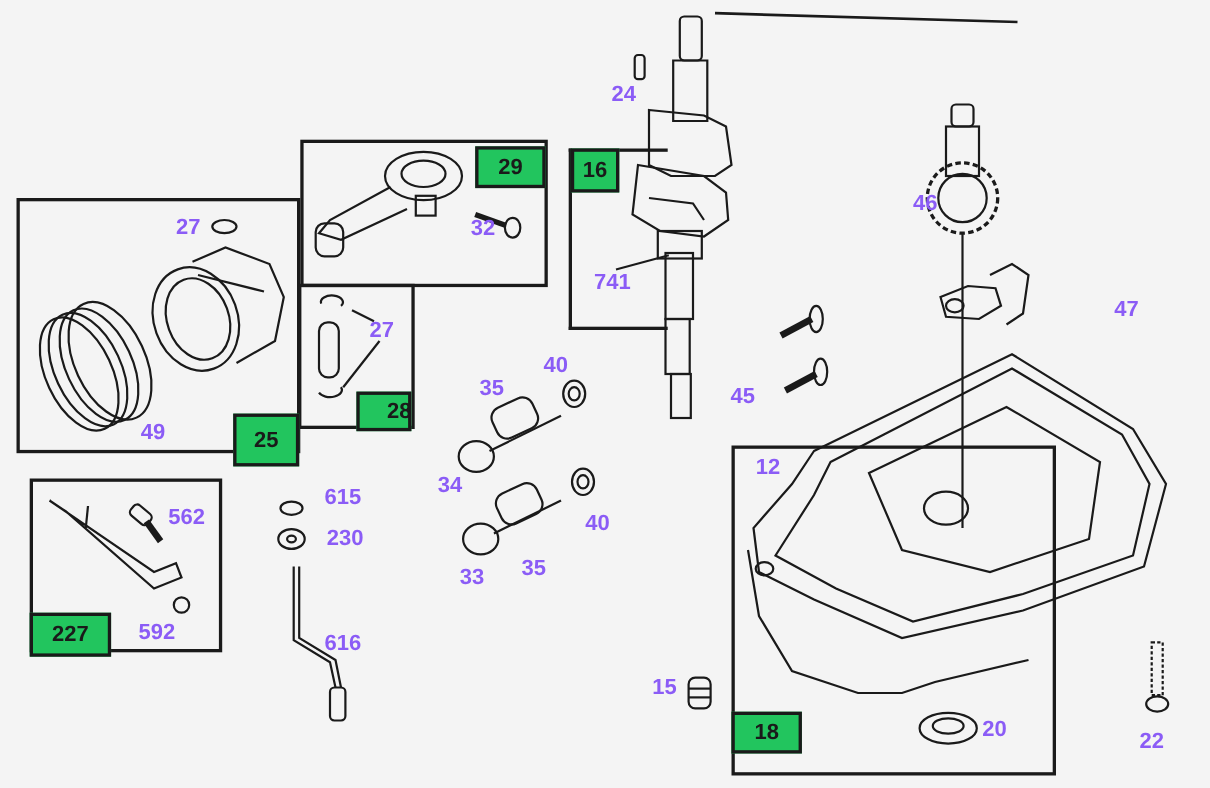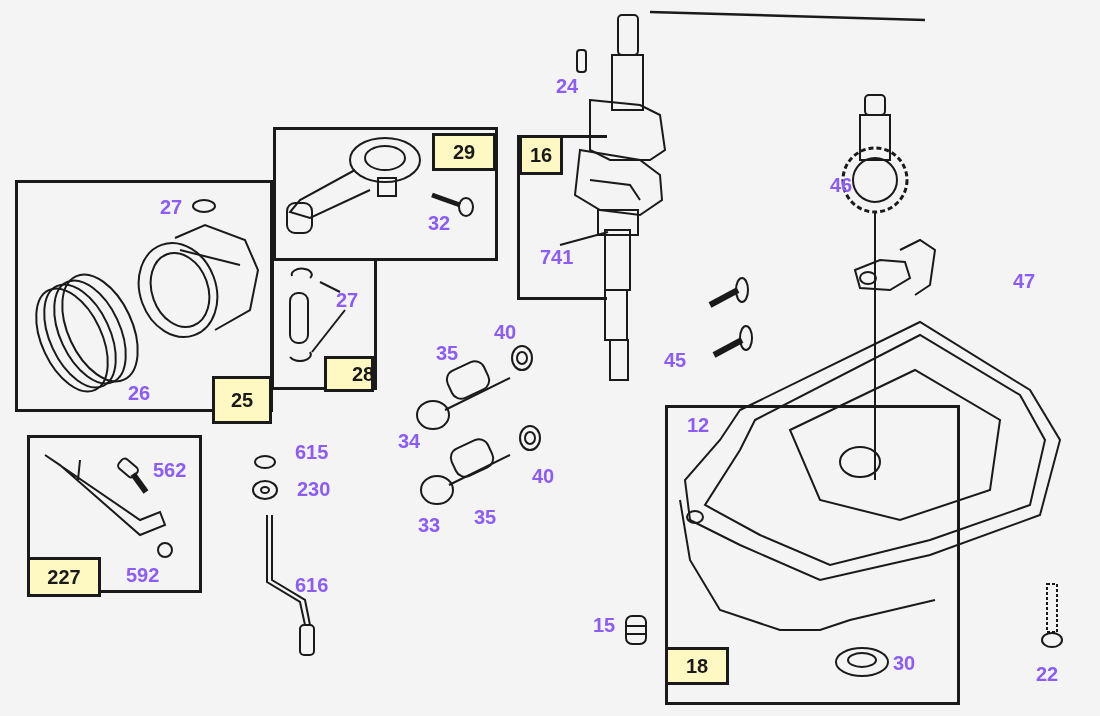--- a/index.html
+++ b/index.html
@@ -1,21 +1,21 @@
 <!DOCTYPE html>
 <html><head>
 <meta charset="utf-8">
 <style>
   html, body { margin:0; padding:0; }
   body { width:1100px; height:716px; background:#f4f4f4; position:relative; overflow:hidden;
          font-family:"Liberation Sans", sans-serif; color:#1a1a1a; }
   svg.art { position:absolute; left:0; top:0; }
   .lbl { position:absolute; font-size:20px; font-weight:bold; line-height:1; color:#8b5cf6; }
   .box { position:absolute; border:3px solid #1a1a1a; box-sizing:border-box; }
-  .tag { position:absolute; border:3px solid #1a1a1a; box-sizing:border-box; background:#fef9c3;
+  .tag { position:absolute; border:3px solid #1a1a1a; box-sizing:border-box; background:#22c55e;
          font-size:20px; font-weight:bold; display:flex; align-items:center; justify-content:center; }
 </style>
 </head>
 <body>
 
 <svg class="art" width="1100" height="716" viewBox="0 0 1100 716" fill="none" stroke="#1a1a1a" stroke-width="2">
 
   <line x1="650" y1="12" x2="925" y2="20" stroke-width="2.5"></line>
 
   <g>
@@ -152,35 +152,35 @@
 <div class="box" style="left:665px;top:405px;width:295px;height:300px;"></div>
 
 <div class="tag" style="left:212px;top:376px;width:60px;height:48px;">25</div>
 <div class="tag" style="left:432px;top:133px;width:64px;height:38px;">29</div>
 <div class="tag" style="left:324px;top:356px;width:50px;height:36px;padding-left:28px;">28</div>
 <div class="tag" style="left:519px;top:135px;width:44px;height:40px;">16</div>
 <div class="tag" style="left:27px;top:557px;width:74px;height:40px;">227</div>
 <div class="tag" style="left:665px;top:647px;width:64px;height:38px;">18</div>
 
 <div class="lbl" style="left:160px;top:197px;">27</div>
-<div class="lbl" style="left:128px;top:383px;">26</div>
-<div class="lbl" style="left:428px;top:213px;">32</div>
+<div class="lbl" style="left:128px;top:383px;">49</div>
+<div class="lbl" style="left:428px;top:198px;">32</div>
 <div class="lbl" style="left:336px;top:290px;">27</div>
 <div class="lbl" style="left:556px;top:76px;">24</div>
 <div class="lbl" style="left:540px;top:247px;">741</div>
 <div class="lbl" style="left:830px;top:175px;">46</div>
 <div class="lbl" style="left:1013px;top:271px;">47</div>
 <div class="lbl" style="left:664px;top:327px;margin-top:23px;">45</div>
 <div class="lbl" style="left:436px;top:343px;">35</div>
 <div class="lbl" style="left:494px;top:322px;">40</div>
 <div class="lbl" style="left:398px;top:431px;">34</div>
 <div class="lbl" style="left:532px;top:466px;">40</div>
 <div class="lbl" style="left:418px;top:515px;">33</div>
 <div class="lbl" style="left:474px;top:507px;">35</div>
 <div class="lbl" style="left:153px;top:460px;">562</div>
 <div class="lbl" style="left:126px;top:565px;">592</div>
 <div class="lbl" style="left:295px;top:442px;">615</div>
 <div class="lbl" style="left:297px;top:479px;">230</div>
 <div class="lbl" style="left:295px;top:575px;">616</div>
 <div class="lbl" style="left:687px;top:415px;">12</div>
 <div class="lbl" style="left:593px;top:615px;">15</div>
-<div class="lbl" style="left:893px;top:653px;">30</div>
+<div class="lbl" style="left:893px;top:653px;">20</div>
 <div class="lbl" style="left:1036px;top:664px;">22</div>
 
 </body></html>

